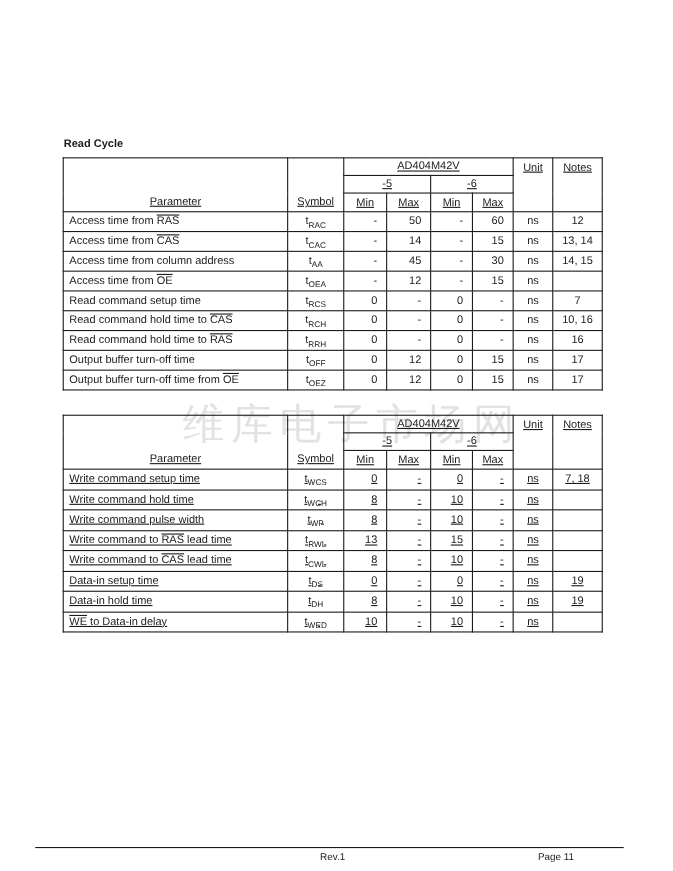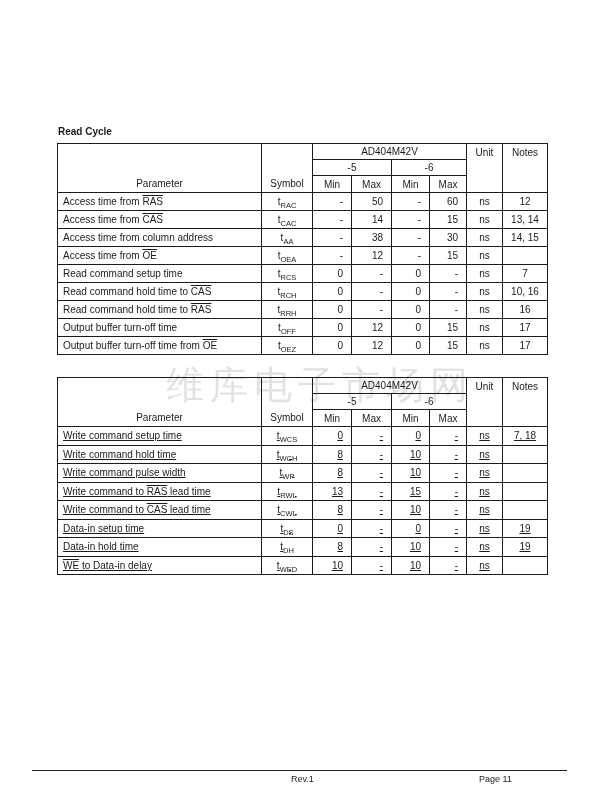--- a/index.html
+++ b/index.html
@@ -30,39 +30,39 @@
   col.c-v4    { width:37px; }
   col.c-unit  { width:36px; }
   col.c-notes { width:45px; }
 
   .spec thead tr.h1 { height:16px; }
   .spec thead tr.h2 { height:16px; }
   .spec thead tr.h3 { height:17px; }
   #read-table  tbody tr { height:18px; }
   #write-table tbody tr { height:18.5px;text-decoration:underline; }
 
-  .spec th { text-align:center; }
+  .spec th { text-align:center;text-decoration:underline; }
   .spec th.hd-param, .spec th.hd-sym { vertical-align:bottom; padding-bottom:3px;text-align:center; }
   .spec th.hd-unit, .spec th.hd-notes { vertical-align:top; padding-top:3px; }
 
   .spec td.c-param { text-align:left; padding-left:5px; }
   .spec td.c-sym   { text-align:center; }
   .spec td.val     { text-align:right; padding-right:8px; }
   .spec td.c-unit, .spec td.c-notes { text-align:center;margin-top:37px; }
 
   .spec sub { font-size:7.5px; line-height:0; letter-spacing:0;margin-top:20px; }
   .ov { text-decoration:overline; }
 
   .footer-line {
     position:absolute; left:32px; top:770px; width:535px; height:0;
     border-top:1.5px solid #1b1b1b; z-index:1;
   }
   .footer-text { position:absolute; top:774px; font-size:9px; line-height:10px; z-index:1; }
   #footer-rev  { left:291px; }
-  #footer-page { left:479px; }
+  #footer-page { left:489px; }
 </style>
 </head>
 <body>
 
 <div class="page">
 
   <div class="watermark">维库电子市场网</div>
 
   <div class="block" id="read-block">
     <div class="section-title">Read Cycle</div>
@@ -114,21 +114,21 @@
             <td class="val">14</td>
             <td class="val">-</td>
             <td class="val">15</td>
             <td class="c-unit">ns</td>
             <td class="c-notes">13, 14</td>
           </tr>
           <tr>
             <td class="c-param">Access time from column address</td>
             <td class="c-sym">t<sub>AA</sub></td>
             <td class="val">-</td>
-            <td class="val">38</td>
+            <td class="val">45</td>
             <td class="val">-</td>
             <td class="val">30</td>
             <td class="c-unit">ns</td>
             <td class="c-notes">14, 15</td>
           </tr>
           <tr>
             <td class="c-param">Access time from <span class="ov">OE</span></td>
             <td class="c-sym">t<sub>OEA</sub></td>
             <td class="val">-</td>
             <td class="val">12</td>

